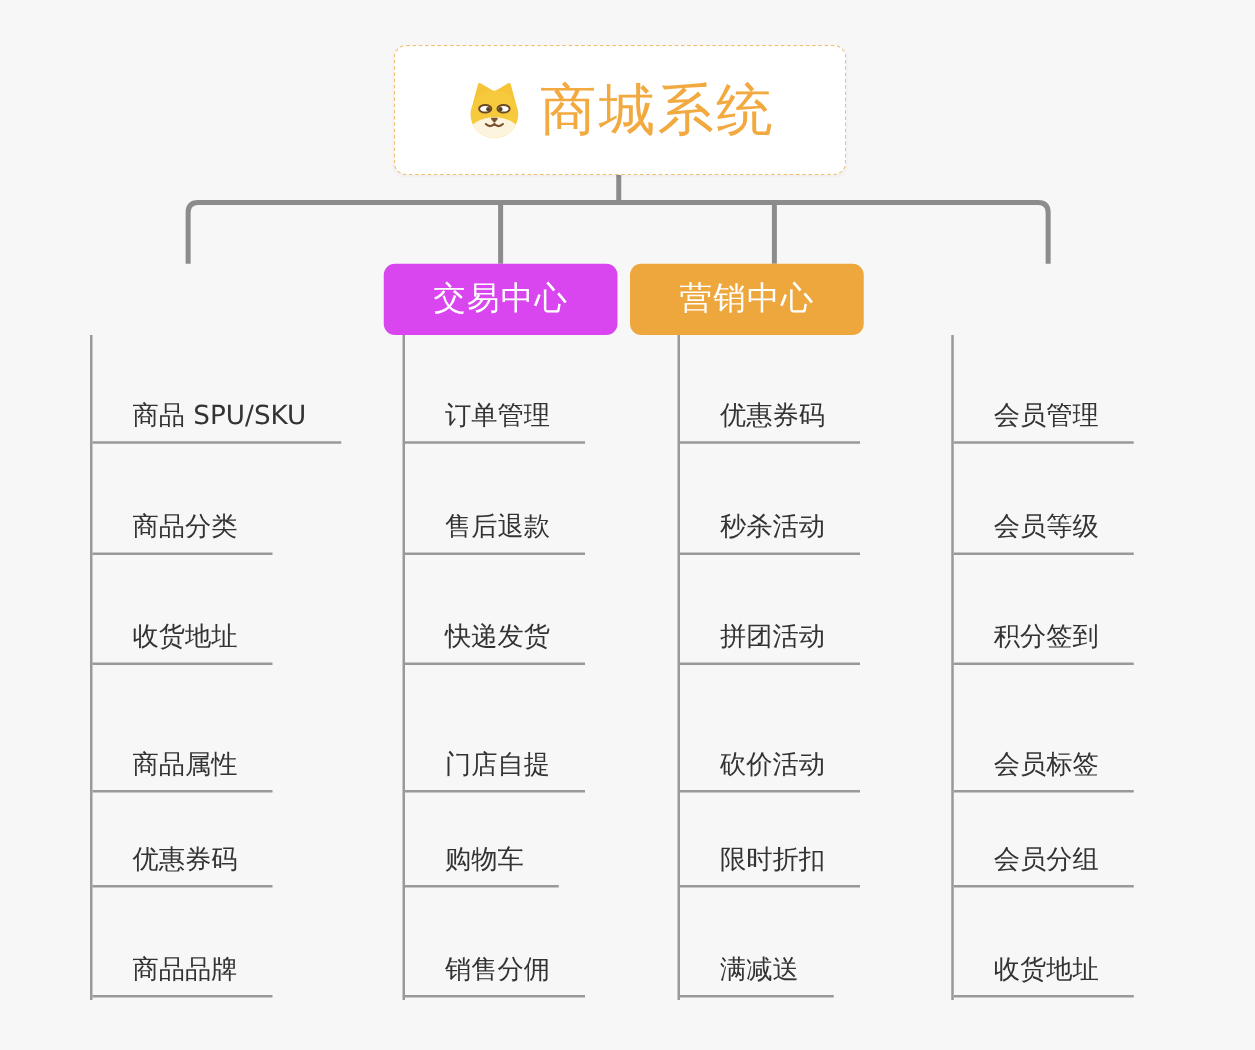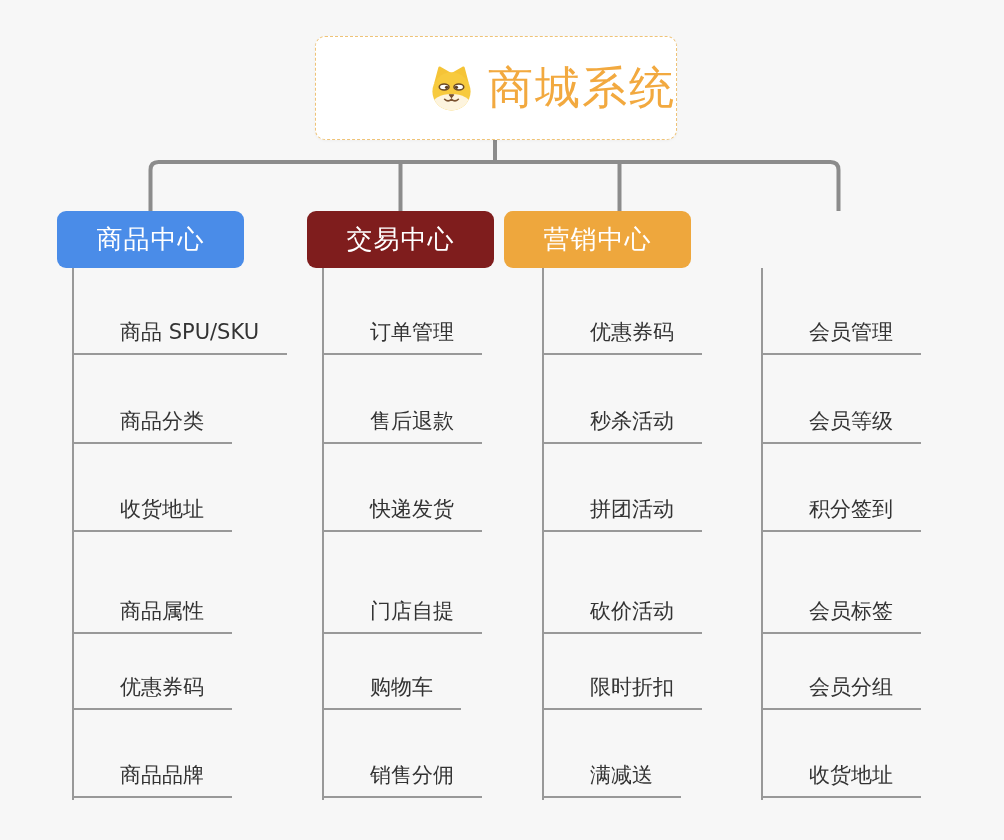--- a/index.html
+++ b/index.html
@@ -28,21 +28,21 @@
     left: 315px;
     top: 36px;
     width: 362px;
     height: 104px;
     background: #ffffff;
     border: 1px dashed #efc377;
     border-radius: 10px;
     box-sizing: border-box;
     display: flex;
     align-items: center;
-    justify-content: flex-end;
+    justify-content: center;
     gap: 13px;
     box-shadow: 0 1px 3px rgba(0,0,0,0.04);
   }
   .root-title {
     font-size: 45px;
     letter-spacing: 2px;
     white-space: nowrap;
   }
   .doge {
     width: 47px;
@@ -77,21 +77,21 @@
   .c0 { left: 72px; }
   .c1 { left: 322px; }
   .c2 { left: 542px; }
   .c3 { left: 761px; }
   .leaf {
     position: absolute;
     left: 0;
     font-size: 21px;
     line-height: 30px;
     color: #333333;
-    padding: 0 28px 6px 46px;
+    padding: 0 28px 6px 32px;
     border-bottom: 2px solid #999999;
     white-space: nowrap;
   }
   .l0 { top: 49px; }
   .l1 { top: 138px; }
   .l2 { top: 226px; }
   .l3 { top: 316px; margin-top: 12px; }
   .l4 { top: 404px; }
   .l5 { top: 492px; }
 </style>
@@ -123,22 +123,21 @@
       <ellipse cx="16.5" cy="22.5" rx="5" ry="3.1" fill="#FFFFFF" stroke="#6B4A26" stroke-width="1.6"></ellipse>
       <circle cx="19" cy="22.8" r="1.7" fill="#5E4022"></circle>
       <ellipse cx="31.5" cy="22.5" rx="5" ry="3.1" fill="#FFFFFF" stroke="#6B4A26" stroke-width="1.6"></ellipse>
       <circle cx="29" cy="22.8" r="1.7" fill="#5E4022"></circle>
       <path d="M22 30.5 h4 l-2 2.6 z" fill="#7A5230" stroke="#7A5230" stroke-width="1.5" stroke-linejoin="round"></path>
       <path d="M17 35 Q20.5 38.4 24 35 Q27.5 38.4 31 35" stroke="#7A5230" stroke-width="1.7" fill="none" stroke-linecap="round"></path>
     </svg>
     <span class="root-title" style="color: rgb(242, 169, 63);">商城系统</span>
   </div>
 
-  <div class="branch b0" style="background-color: rgb(74, 140, 232);">商品中心</div>
-  <div class="branch b1" style="background-color: #7f1d1d;">交易中心</div>
+  <div class="branch b1" style="background-color: #d946ef;">交易中心</div>
   <div class="branch b2" style="background-color: rgb(238, 167, 61);">营销中心</div>
 
   <div class="leafcol c0">
     <div class="leaf l0">商品 SPU/SKU</div>
     <div class="leaf l1">商品分类</div>
     <div class="leaf l2">收货地址</div>
     <div class="leaf l3">商品属性</div>
     <div class="leaf l4">优惠券码</div>
     <div class="leaf l5">商品品牌</div>
   </div>

